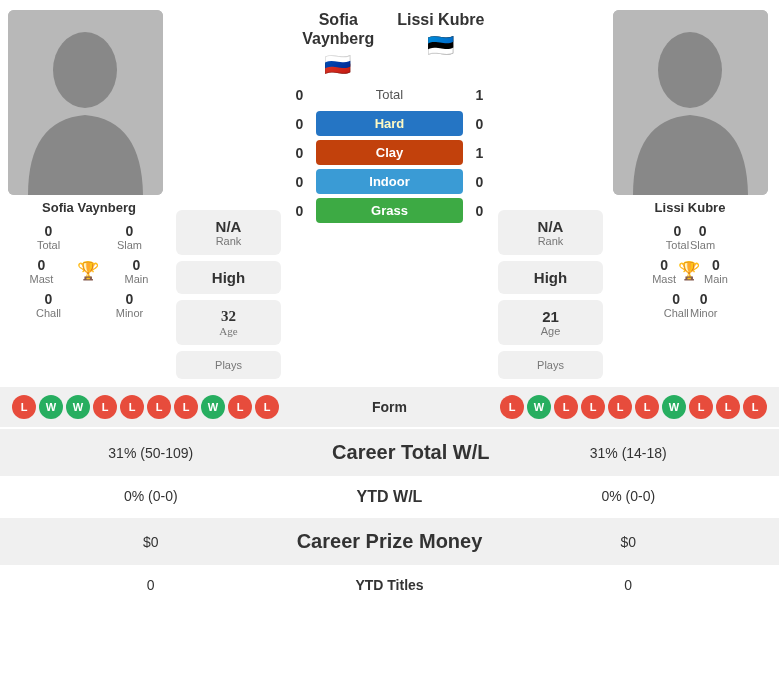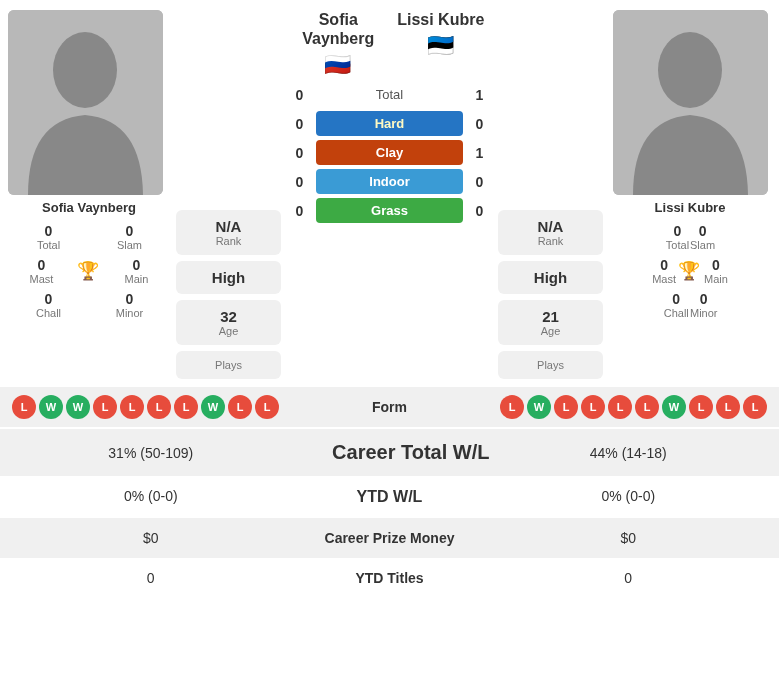--- a/index.html
+++ b/index.html
@@ -164,21 +164,21 @@
     </div>
 
     <div class="col-side">
       <div class="cib" style="margin-top: 200px;">
         <div class="cib-val">N/A</div>
         <div class="cib-lbl">Rank</div>
       </div>
       <div class="cib" style="margin-top:6px;">
         <div class="cib-val">High</div>
       </div>
-      <div class="cib" style="margin-top:6px;">
+      <div class="cib" style="margin-top:6px;font-family:Liberation Serif, serif;">
         <div class="cib-val">32</div>
         <div class="cib-lbl">Age</div>
       </div>
       <div class="cib" style="margin-top:6px;">
         <div class="cib-lbl">Plays</div>
       </div>
     </div>
 
     <div class="col-center">
 
@@ -310,30 +310,30 @@
         <div style="width: 24px; height: 24px; border-radius: 50%; display: flex; align-items: center; justify-content: center; color: white; font-size: 11px; font-weight: bold; background: rgb(231, 76, 60);">L</div>
         <div style="width: 24px; height: 24px; border-radius: 50%; display: flex; align-items: center; justify-content: center; color: white; font-size: 11px; font-weight: bold; background: rgb(231, 76, 60);">L</div>
       </div>
     </div>
 
   <div id="bottom-stats-container">
 
   <div style="display: flex; align-items: center; padding: 12px; background: rgb(240, 240, 240);">
         <div style="flex: 1 1 0%; text-align: center; font-size: 14px;">31% (50-109)</div>
         <div style="flex: 0 0 200px; text-align: right; font-weight: bold; font-size: 20px;">Career Total W/L</div>
-        <div style="flex: 1 1 0%; text-align: center; font-size: 14px;">44% (14-18)</div>
+        <div style="flex: 1 1 0%; text-align: center; font-size: 14px;">31% (14-18)</div>
       </div>
       <div style="display: flex; padding: 12px; background: rgb(255, 255, 255);">
         <div style="flex: 1 1 0%; text-align: center; font-size: 14px;">0% (0-0)</div>
         <div style="flex: 0 0 200px; text-align: center; font-weight: bold; font-size: 16px;">YTD W/L</div>
         <div style="flex: 1 1 0%; text-align: center; font-size: 14px;">0% (0-0)</div>
       </div>
       <div style="display: flex; align-items: center; padding: 12px; background: rgb(240, 240, 240);">
         <div style="flex: 1 1 0%; text-align: center; font-size: 14px;">$0</div>
-        <div style="flex: 0 0 200px; text-align: center; font-weight: bold; font-size: 14px;">Career Prize Money</div>
+        <div style="flex: 0 0 200px; text-align: center; font-weight: bold; font-size: 20px;">Career Prize Money</div>
         <div style="flex: 1 1 0%; text-align: center; font-size: 14px;">$0</div>
       </div>
       <div style="display: flex; align-items: center; padding: 12px; background: rgb(255, 255, 255);">
         <div style="flex: 1 1 0%; text-align: center; font-size: 14px;">0</div>
         <div style="flex: 0 0 200px; text-align: center; font-weight: bold; font-size: 14px;">YTD Titles</div>
         <div style="flex: 1 1 0%; text-align: center; font-size: 14px;">0</div>
       </div>
     </div>
 
 </div>

